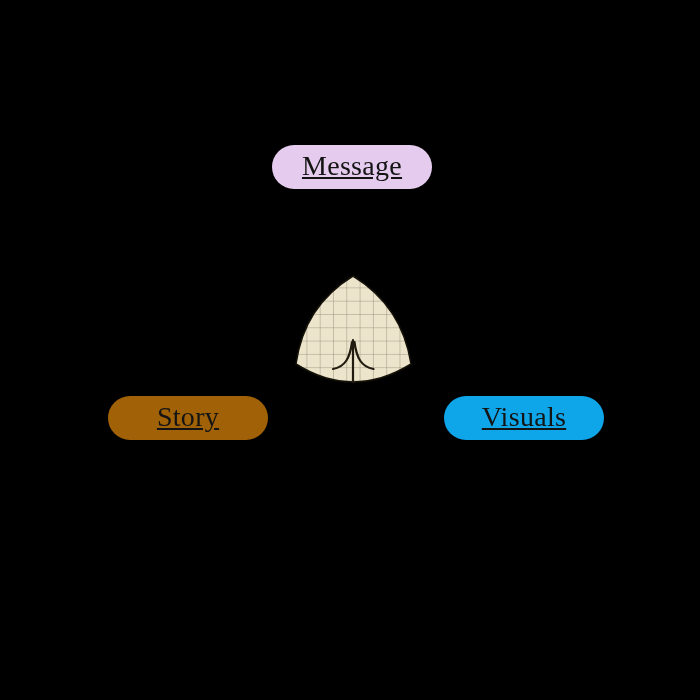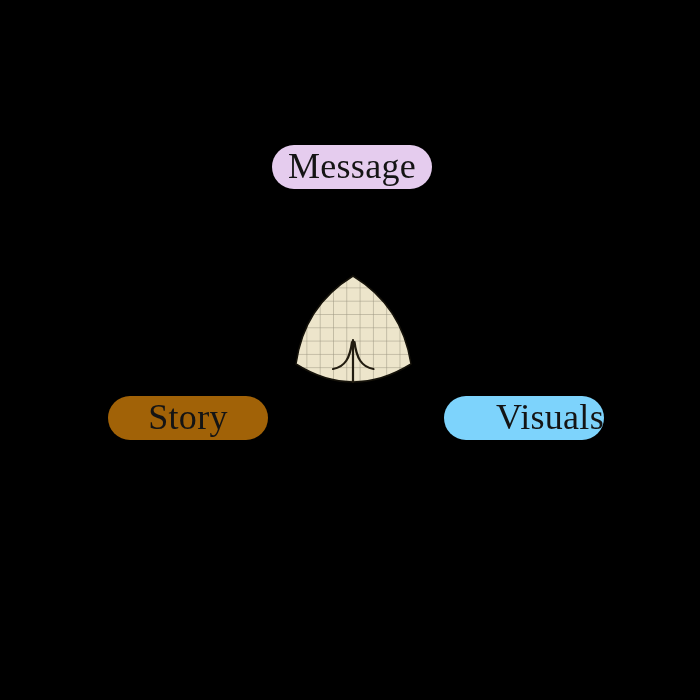--- a/index.html
+++ b/index.html
@@ -17,24 +17,25 @@
   .pill {
     position: absolute;
     width: 160px;
     height: 44px;
     border-radius: 22px;
     display: flex;
     align-items: center;
     justify-content: center;
   }
   .pill span {
-    font-size: 36px;
+    font-size: 28px;
     line-height: 1;
     letter-spacing: 0.3px;
     transform: translateY(-1px);
+    text-decoration: underline;
   }
   .pill-message { left: 272px; top: 145px; }
   .pill-story   { left: 108px; top: 396px; }
   .pill-visuals { left: 444px; top: 396px; }
   .icon-layer {
     position: absolute;
     left: 0;
     top: 0;
     width: 700px;
     height: 700px;
@@ -47,21 +48,21 @@
 <div class="canvas" style="background-color: rgb(0, 0, 0);">
 
   <div class="pill pill-message" style="background-color: rgb(229, 204, 238);">
     <span style="color: rgb(20, 20, 20);">Message</span>
   </div>
 
   <div class="pill pill-story" style="background-color: #a16207;">
     <span style="color: rgb(20, 20, 20);">Story</span>
   </div>
 
-  <div class="pill pill-visuals" style="background-color: #7dd3fc; justify-content: flex-end;">
+  <div class="pill pill-visuals" style="background-color: #0ea5e9;">
     <span style="color: rgb(20, 20, 20);">Visuals</span>
   </div>
 
   <svg class="icon-layer" viewBox="0 0 700 700" xmlns="http://www.w3.org/2000/svg">
     <defs>
       <pattern id="gridpat" width="13.3" height="13.3" x="0.5" y="8.1" patternUnits="userSpaceOnUse">
         <path d="M 13.3 0 H 0 V 13.3" fill="none" stroke-width="1" stroke="#9a947f"></path>
       </pattern>
     </defs>
 

